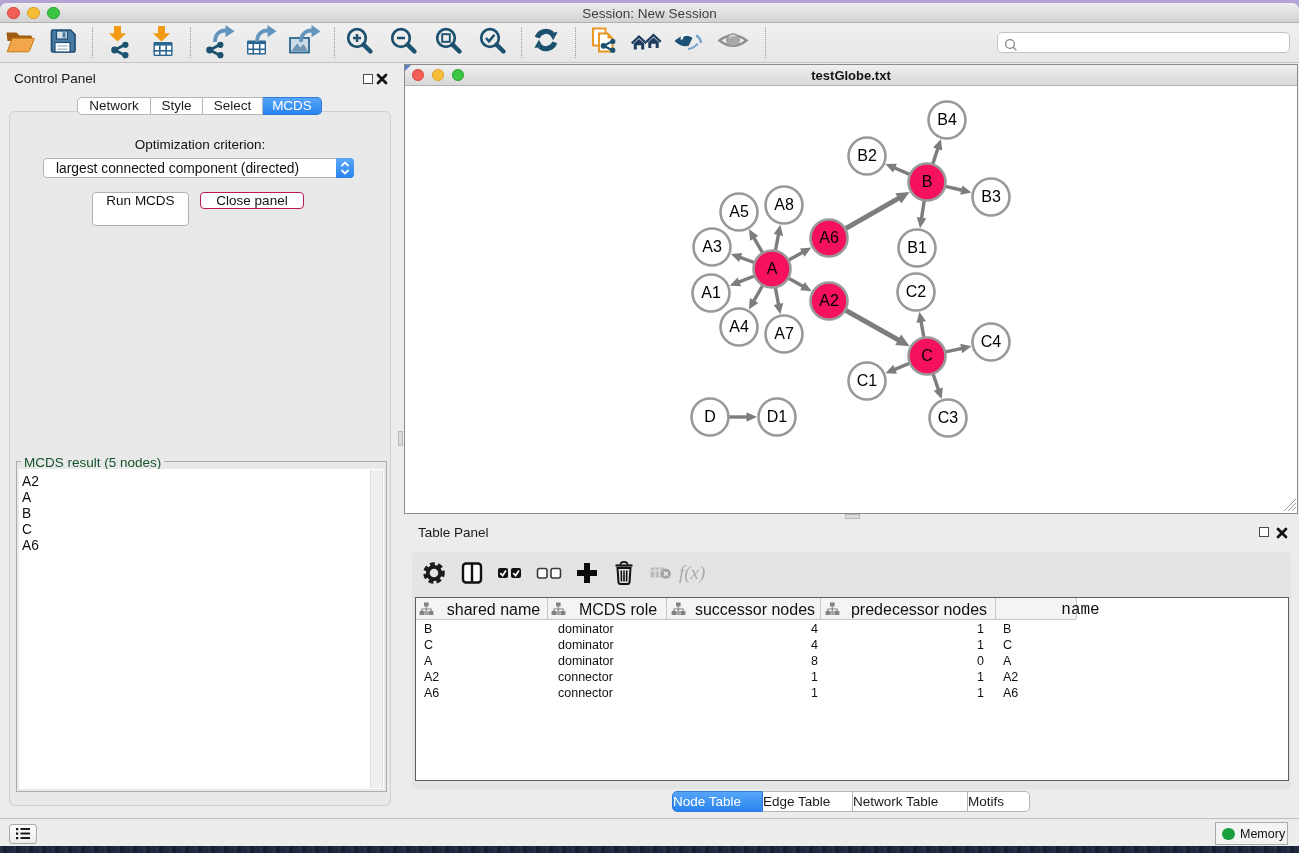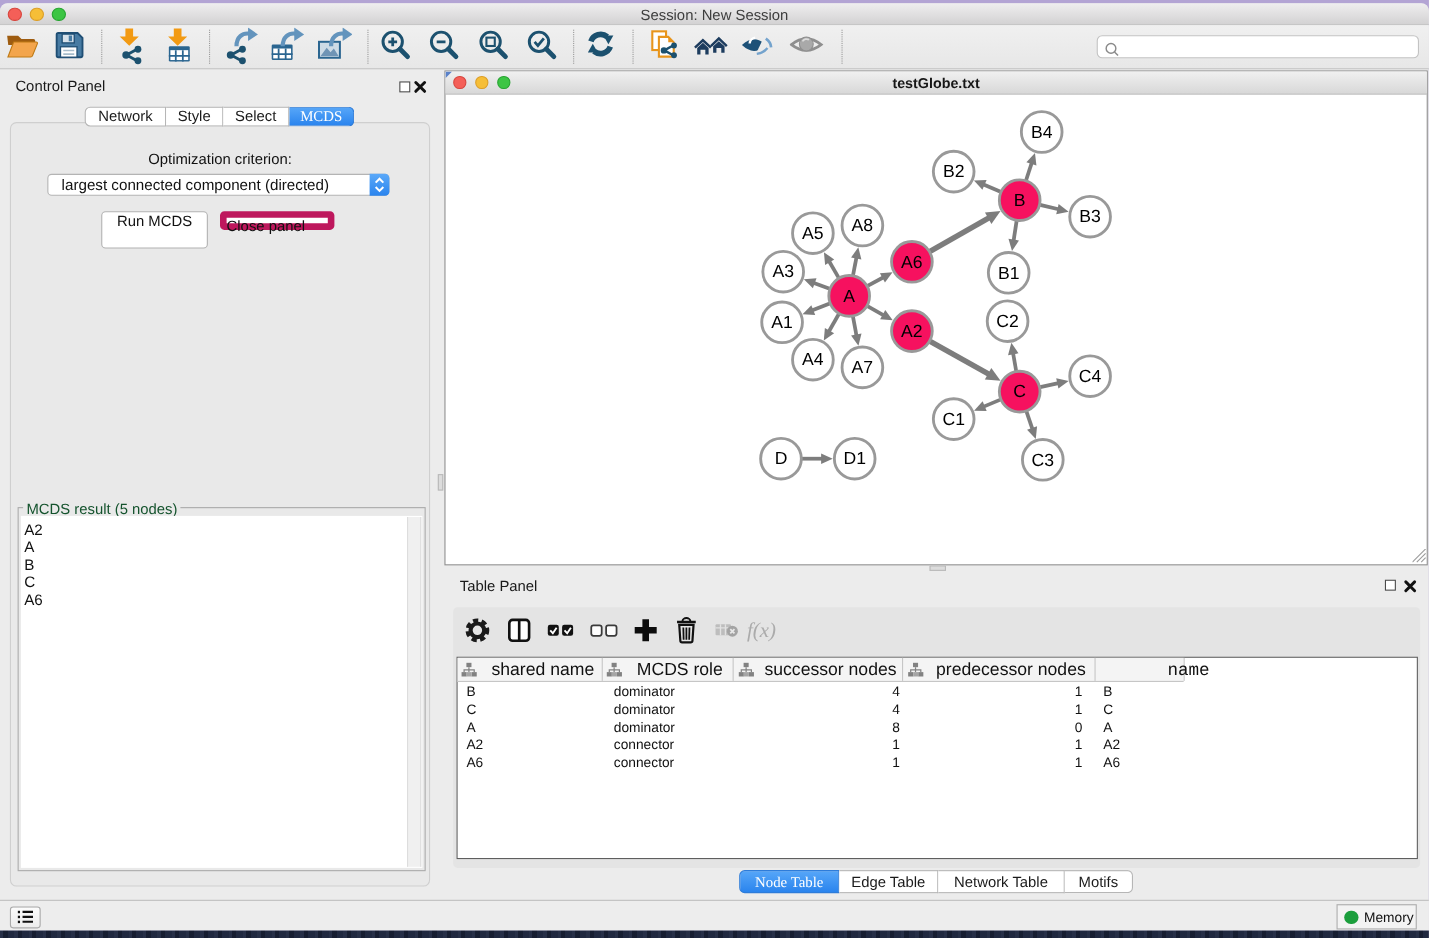--- a/index.html
+++ b/index.html
@@ -3,22 +3,22 @@
 * { margin:0; padding:0; box-sizing:border-box; }
 html,body { width:1299px; height:853px; overflow:hidden; }
 body { font-family:"Liberation Sans", sans-serif; position:relative; background:#b3a4d4; }
 .abs { position:absolute; }
 .tsep { position:absolute; top:27px; height:31px; width:0; border-left:1px dotted #999; }
 .tl { position:absolute; width:12.5px; height:12.5px; border-radius:50%; }
 .winbtn { position:absolute; width:11.5px; height:11.5px; border-radius:50%; top:69px; }
 .tab { position:absolute; top:96.5px; height:18px; background:#fff; border:1px solid #b6b6b6; color:#1a1a1a;
         font-size:13.5px; text-align:center; line-height:16.5px; border-left:none; }
 .btab { position:absolute; top:791px; height:20.5px; background:#fff; border:1px solid #b6b6b6; color:#1a1a1a;
-        font-size:13.5px; text-align:center; line-height:19px; border-left:none; }
-.sel { background:linear-gradient(#56a6f8,#2a84ee); color:#fff; border-color:#2e7cd9;font-family:Liberation Serif, serif; }
+        font-size:13.5px; text-align:left; line-height:19px; border-left:none; }
+.sel { background:linear-gradient(#56a6f8,#2a84ee); color:#fff; border-color:#2e7cd9; }
 .hdrlbl { position:absolute; top:601px; height:16px; font-size:16px; color:#111; text-align:center; }
 .cell { position:absolute; height:16px; font-size:12.5px; color:#111; white-space:pre; }
 </style></head><body>
 
 <div class="abs" style="left:0;top:3px;width:1299px;height:843px;background:#ececec;border-radius:7px 7px 0 0;"></div>
 
 <div class="abs" style="left:0;top:3px;width:1299px;height:19.5px;background:linear-gradient(#efeeef,#d3d2d3);border-radius:7px 7px 0 0;border-bottom:1px solid #b0b0b0;"></div>
 <div class="tl" style="left:7px;top:6.5px;background:#f45f58;border:0.5px solid #d8463e;"></div>
 <div class="tl" style="left:27px;top:6.5px;background:#f6be37;border:0.5px solid #dd9f27;"></div>
 <div class="tl" style="left:47px;top:6.5px;background:#3cc544;border:0.5px solid #27a532;"></div>
@@ -197,21 +197,21 @@
 <div class="abs" style="left:9px;top:137px;width:382px;text-align:center;font-size:13.5px;color:#111;">Optimization criterion:</div>
 
 <div class="abs" style="left:43px;top:158px;width:311px;height:20px;background:#fff;border:1px solid #b4b4b4;border-radius:4px;"></div>
 <div class="abs" style="left:56px;top:161px;font-size:13.8px;color:#111;">largest connected component (directed)</div>
 <div class="abs" style="left:336px;top:158px;width:18px;height:20px;background:linear-gradient(#5ba9f9,#2a84ee);border-radius:0 4px 4px 0;"></div>
 <svg class="abs" style="left:338px;top:160px" width="14" height="16" viewBox="0 0 14 16">
     <path d="M3.5 6 L7 2.5 L10.5 6 M3.5 10 L7 13.5 L10.5 10" fill="none" stroke="#fff" stroke-width="1.8"></path>
   </svg>
 
 <div class="abs" style="left:92px;top:192px;width:97px;height:34px;background:#fff;border:1px solid #b2b2b2;border-radius:4px;text-align:center;font-size:13.5px;line-height:15px;color:#111;">Run MCDS</div>
-<div class="abs" style="left:200px;top:192px;width:104px;height:16.5px;background:#fff;border:6px solid #be185d;border-radius:4px;font-size:13.5px;line-height:15px;color:#111;">Close panel</div>
+<div class="abs" style="left:200px;top:192px;width:104px;height:16.5px;background:#fff;border:1px solid #be185d;border-radius:4px;text-align:center;font-size:13.5px;line-height:15px;color:#111;">Close panel</div>
 
 <div class="abs" style="left:16px;top:461px;width:371px;height:331px;border:1px solid #ababab;"></div>
 <div class="abs" style="left:21px;top:455px;background:#e9e9e9;padding:0 3px;font-size:13.5px;color:#14532d;">MCDS result (5 nodes)</div>
 <div class="abs" style="left:19px;top:469px;width:365px;height:320px;background:#fff;"></div>
 <div class="abs" style="left:370px;top:470px;width:13px;height:318px;background:#f0f0f0;border-left:1px solid #ddd;border-right:1px solid #ddd;"></div>
 <div class="abs" style="left:22px;top:474px;font-size:13.8px;color:#111;line-height:16px;">A2<br>A<br>B<br>C<br>A6</div>
 
 <div class="abs" style="left:404px;top:64px;width:894px;height:450px;background:#fff;border:1px solid #8c8c8c;"></div>
 <div class="abs" style="left:405px;top:65px;width:892px;height:20.5px;background:linear-gradient(#f0f0f0,#d8d8d8);border-bottom:1px solid #b2b2b2;"></div>
 <svg class="abs" style="left:405px;top:65px" width="6" height="6" viewBox="0 0 6 6">

